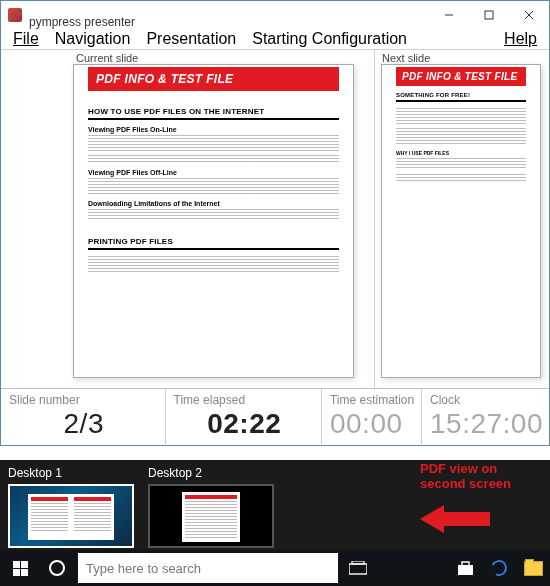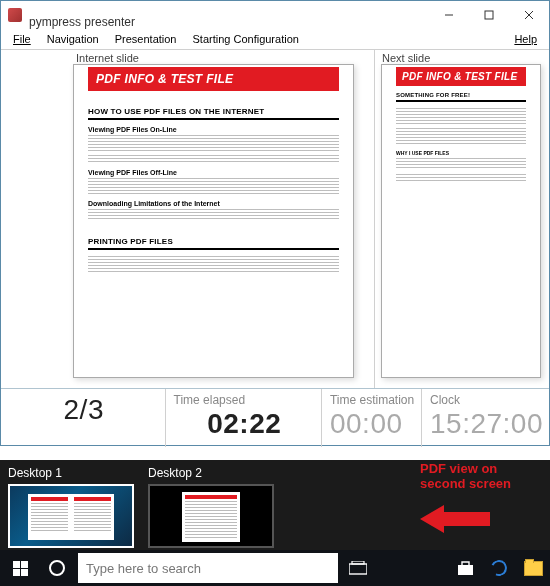--- a/index.html
+++ b/index.html
@@ -7,21 +7,21 @@
 
   
   .app-window { position:absolute; left:0; top:0; width:550px; height:446px; border:1px solid #5a8aa8; box-sizing:border-box; background:#fff; }
   .titlebar { height:28px; background:#fff; display:flex; align-items:flex-end; font-size:12px; color:#333; }
   .titlebar .icon-slot { width:28px; height:28px; display:flex; align-items:center; justify-content:center; }
   .titlebar .app-icon { width:14px; height:14px; background:linear-gradient(135deg,#d04a4a,#a03030); border-radius:2px; }
   .titlebar .title { flex:1; }
   .winbtns { display:flex; }
   .winbtn { width:40px; height:28px; display:flex; align-items:center; justify-content:center; font-size:12px; color:#333; cursor:pointer; }
 
-  .menubar { height:20px; background:#fff; border-bottom:1px solid #d0d0d0; display:flex; align-items:center; font-size:11px; padding:0 4px; }
+  .menubar { height:20px; background:#fff; border-bottom:1px solid #d0d0d0; display:flex; align-items:center; font-size:16px; padding:0 4px; }
   .menuitem { padding:2px 8px; cursor:pointer; text-decoration: none; }
   .menu-u { text-decoration: underline; }
   .menubar .spacer { flex:1; }
 
   .main-area { height:338px; border-bottom:1px solid #b0c4d0; background:#fff; display:flex; }
   .pane { position:relative; box-sizing:border-box; }
   .pane-left { flex:1; }
   .pane-right { width:175px; border-left:1px solid #d0d0d0; }
   .pane-label { position:absolute; top:2px; left:72px; font-size:11px; color:#444; background:#fff; padding:0 3px; }
   .pane-right .pane-label { left:4px; }
@@ -118,21 +118,21 @@
     <span class="menuitem"><span class="menu-u">File</span></span>
     <span class="menuitem"><span>Navigation</span></span>
     <span class="menuitem"><span>Presentation</span></span>
     <span class="menuitem"><span>Starting Configuration</span></span>
     <span class="spacer"></span>
     <span class="menuitem"><span class="menu-u">Help</span></span>
   </div>
 
   <div class="main-area">
     <div class="pane pane-left">
-      <div class="pane-label">Internet slide</div>
+      <div class="pane-label">Current slide</div>
       <div class="slide-frame">
         <div class="slide-banner">PDF INFO &amp; TEST FILE</div>
         <div class="slide-h">HOW TO USE PDF FILES ON THE INTERNET</div>
         <div class="slide-sub">Viewing PDF Files On-Line</div>
         <div class="slide-body"></div>
         <div class="slide-body short"></div>
         <div class="slide-sub">Viewing PDF Files Off-Line</div>
         <div class="slide-body"></div>
         <div class="slide-sub">Downloading Limitations of the Internet</div>
         <div class="slide-body med"></div>
@@ -149,20 +149,21 @@
         <div class="slide-body"></div>
         <div class="slide-sub">WHY I USE PDF FILES</div>
         <div class="slide-body med"></div>
         <div class="slide-body short"></div>
       </div>
     </div>
   </div>
 
   <div class="status">
     <div class="status-cell sc-slide">
+      <div class="status-label">Slide number</div>
       <div class="status-value">2/3</div>
     </div>
     <div class="status-cell sc-time">
       <div class="status-label">Time elapsed</div>
       <div class="status-value">02:22</div>
     </div>
     <div class="status-cell sc-est">
       <div class="status-label">Time estimation</div>
       <div class="status-value dim">00:00</div>
     </div>

